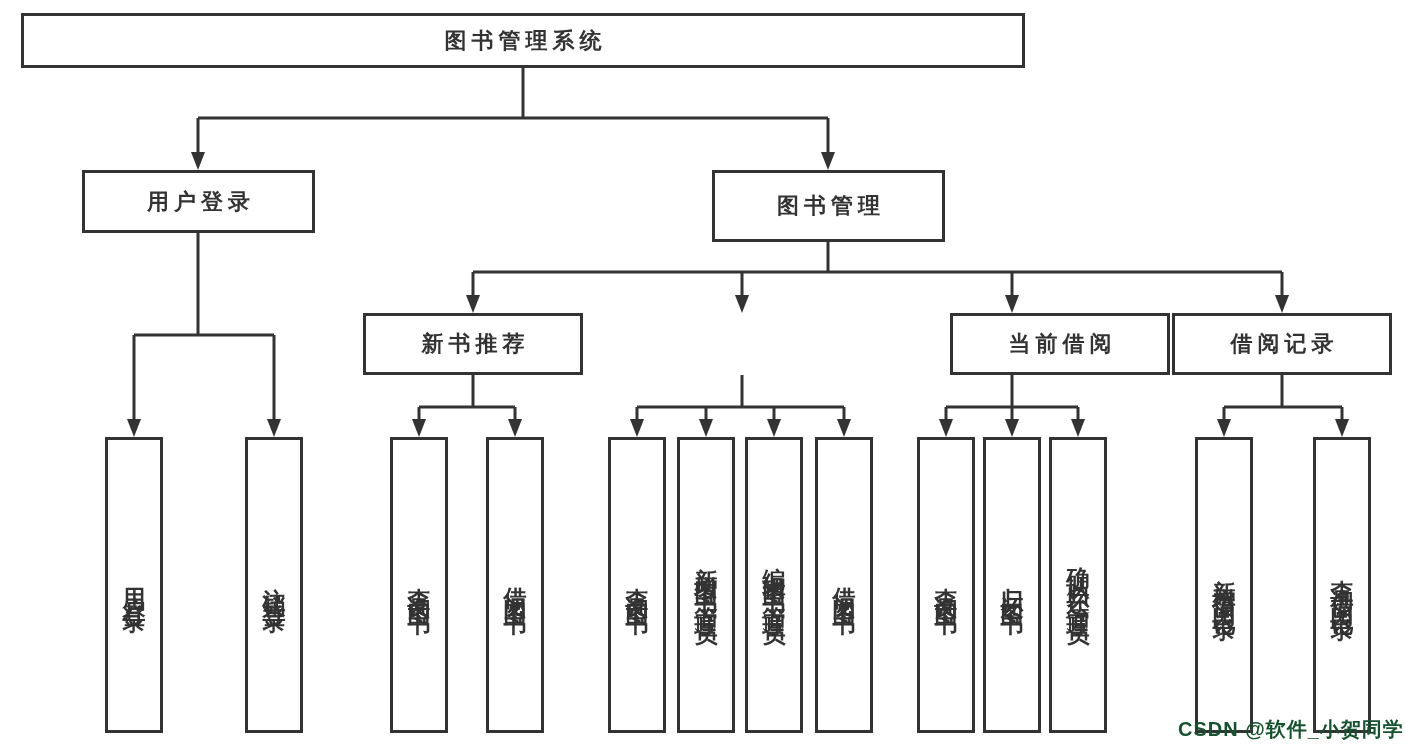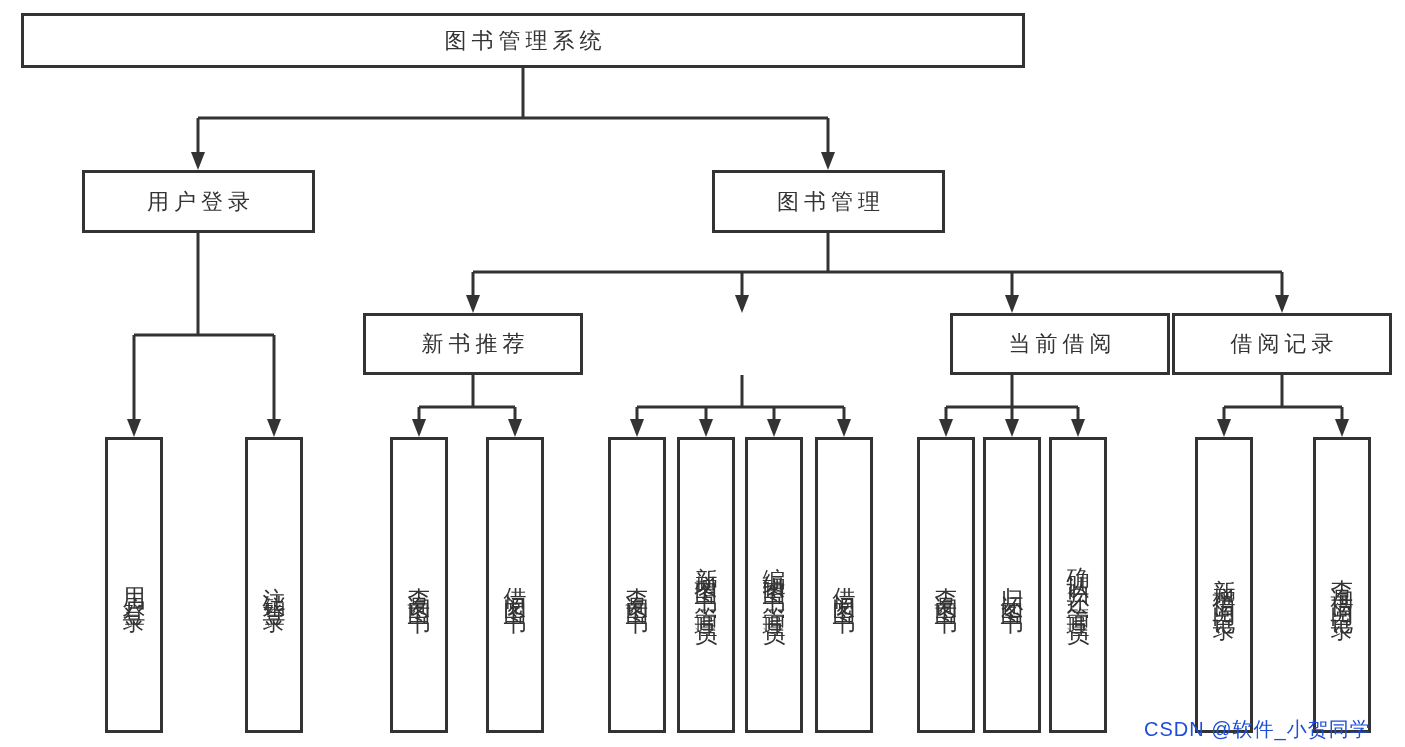--- a/index.html
+++ b/index.html
@@ -9,20 +9,21 @@
   }
   * { box-sizing: border-box; }
   .stage {
     position: relative;
     width: 1405px;
     height: 747px;
     background: #ffffff;
     font-family: "Liberation Sans", "DejaVu Sans", sans-serif;
     color: #333333;
     overflow: hidden;
+    font-weight: bold;
   }
   .wires {
     position: absolute;
     left: 0; top: 0;
     width: 1405px; height: 747px;
     pointer-events: none;
   }
   .hbox {
     position: absolute;
     border: 3px solid #333333;
@@ -30,21 +31,21 @@
     display: flex;
     align-items: center;
     justify-content: center;
     font-size: 22px;
     letter-spacing: 5px;
     text-indent: 5px;
     white-space: nowrap;
   }
   .root  { left: 21px;  top: 13px;  width: 1004px; height: 55px; }
   .l2a   { left: 82px;  top: 170px; width: 233px;  height: 63px; }
-  .l2b   { left: 712px; top: 170px; width: 233px;  height: 63px; }
+  .l2b   { left: 712px; top: 170px; width: 233px;  height: 72px; }
   .l3    { top: 313px; width: 220px; height: 62px; }
   .l3a   { left: 363px; }
   .l3b   { left: 632px; }
   .l3c   { left: 902px; margin-left: 48px; }
   .l3d   { left: 1172px; }
   .vbox {
     position: absolute;
     top: 437px;
     width: 58px;
     height: 296px;
@@ -69,24 +70,24 @@
   .v6  { left: 677px; }
   .v7  { left: 745px; }
   .v8  { left: 815px; }
   .v9  { left: 917px; }
   .v10 { left: 983px; }
   .v11 { left: 1049px; }
   .v12 { left: 1195px; }
   .v13 { left: 1313px; }
   .watermark {
     position: absolute;
-    left: 1144px;
+    left: 1178px;
     top: 716px;
     font-size: 20px;
-    color: #1d4ed8;
+    color: #14532d;
     letter-spacing: 1px;
     white-space: nowrap;
     z-index: 5;
   }
 </style>
 </head>
 <body>
 
 <div class="stage">
 

